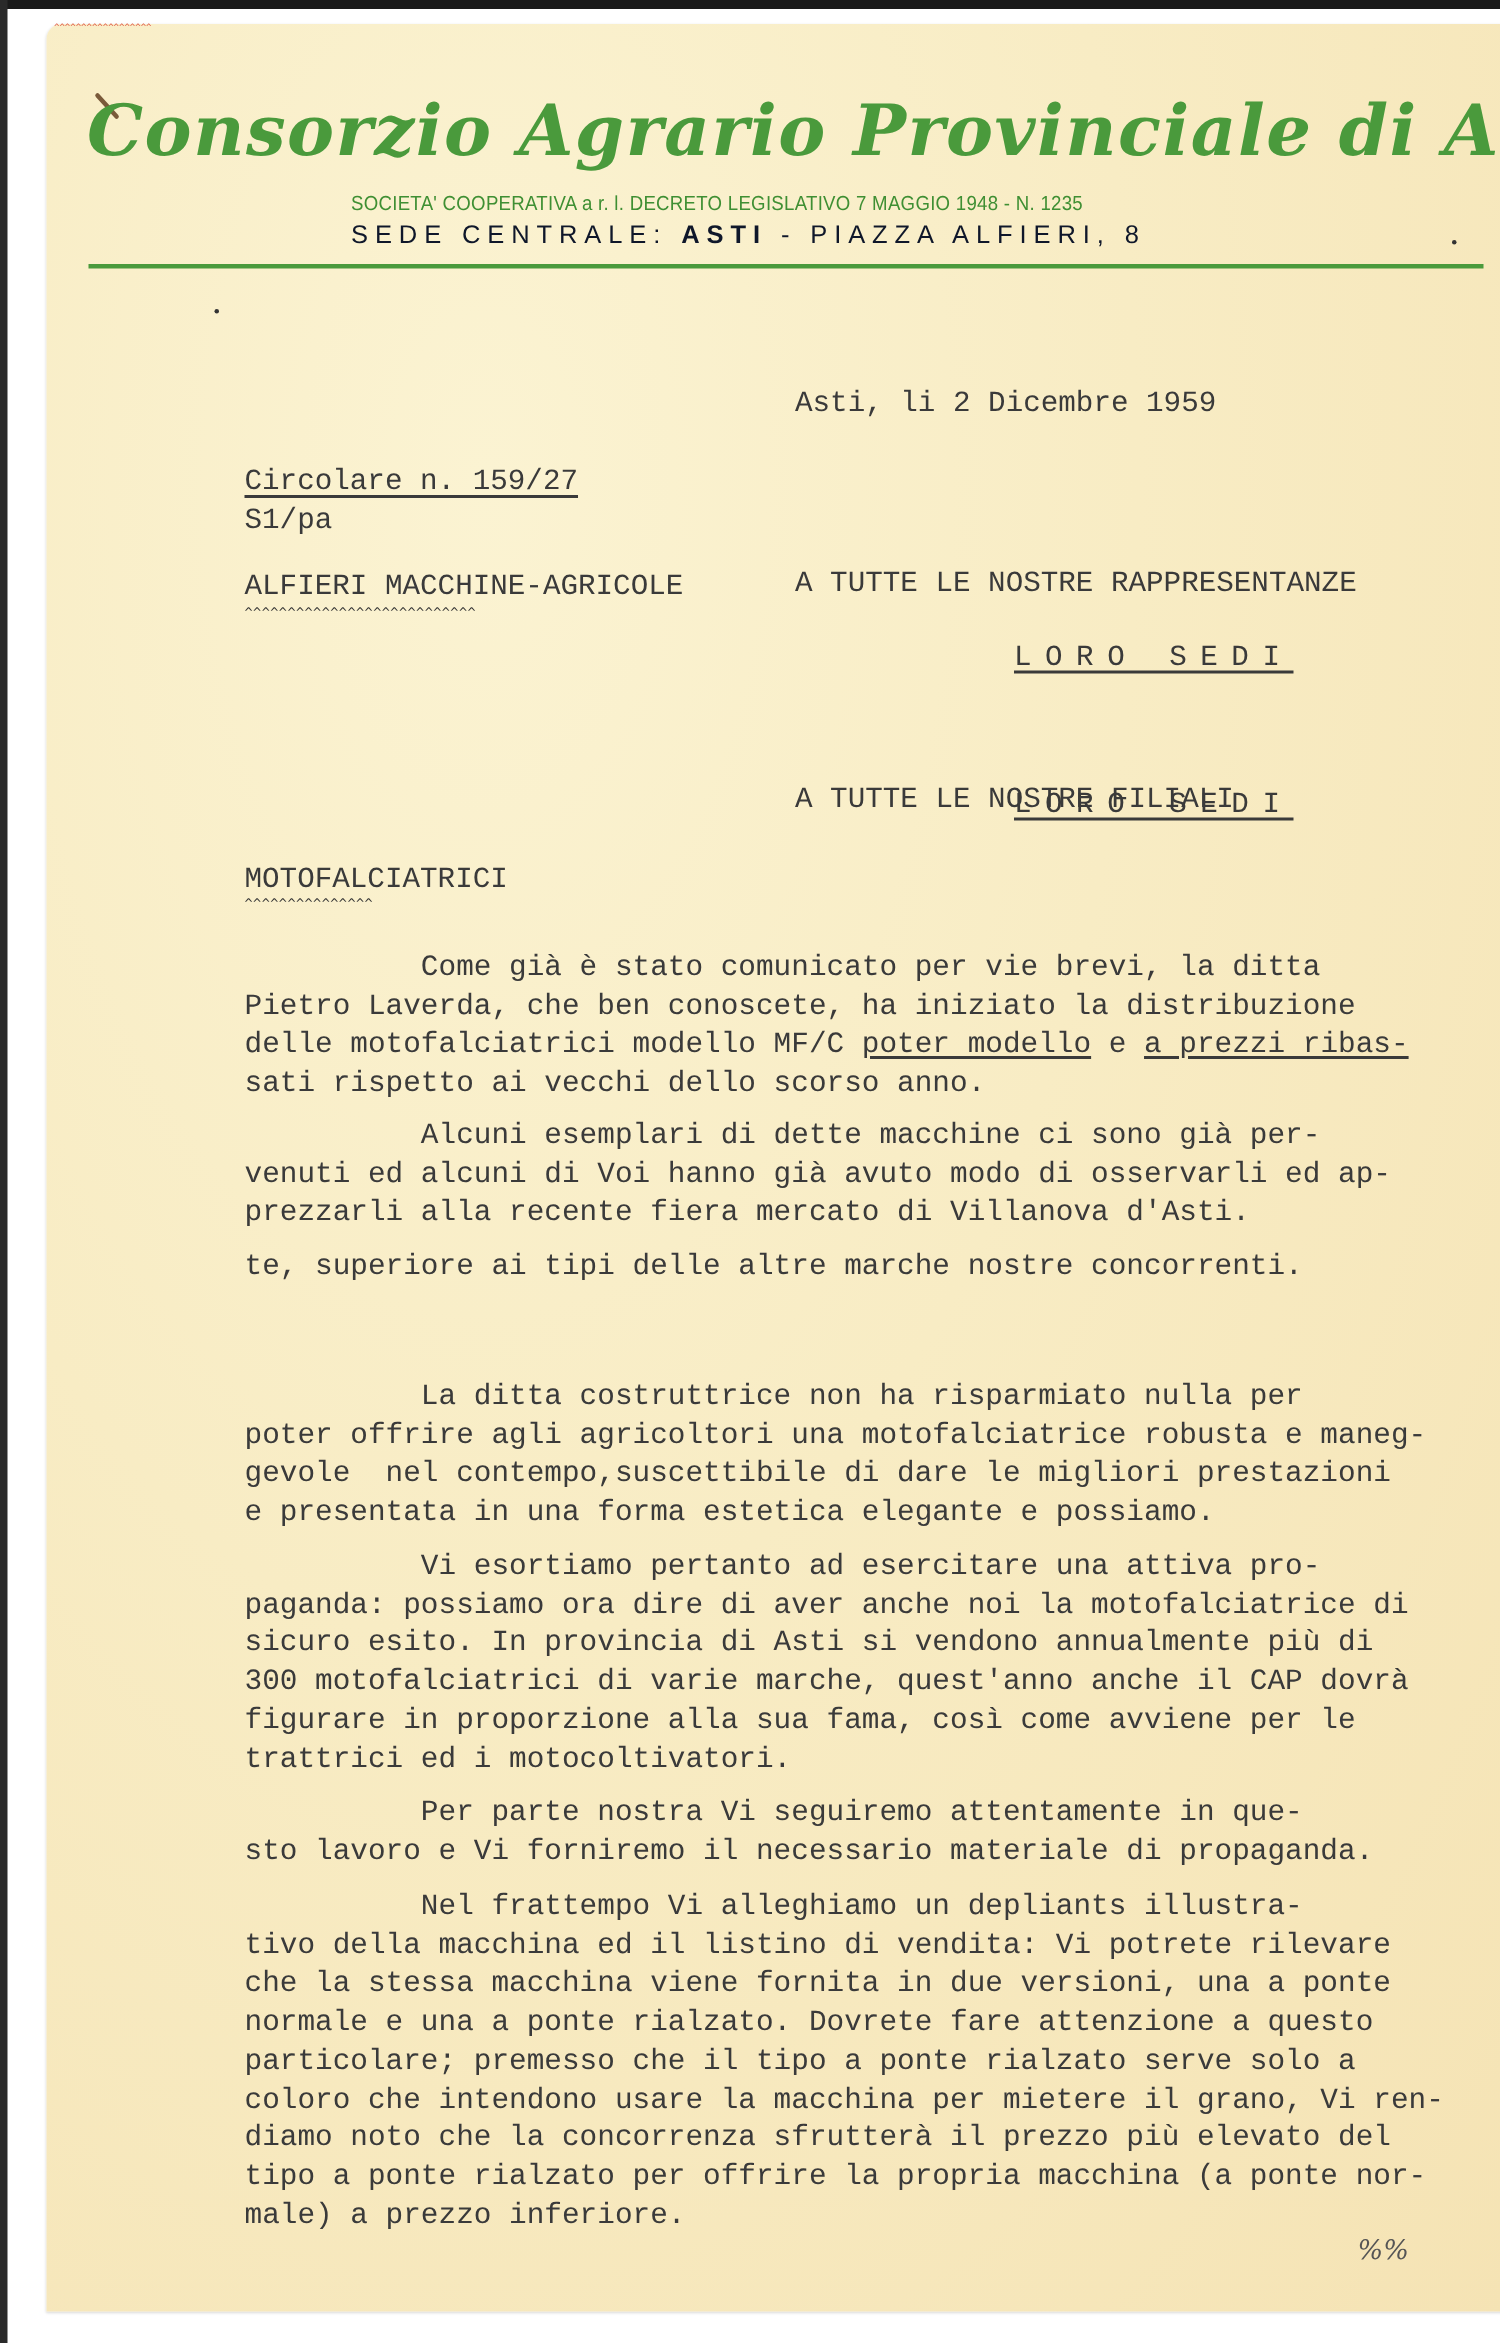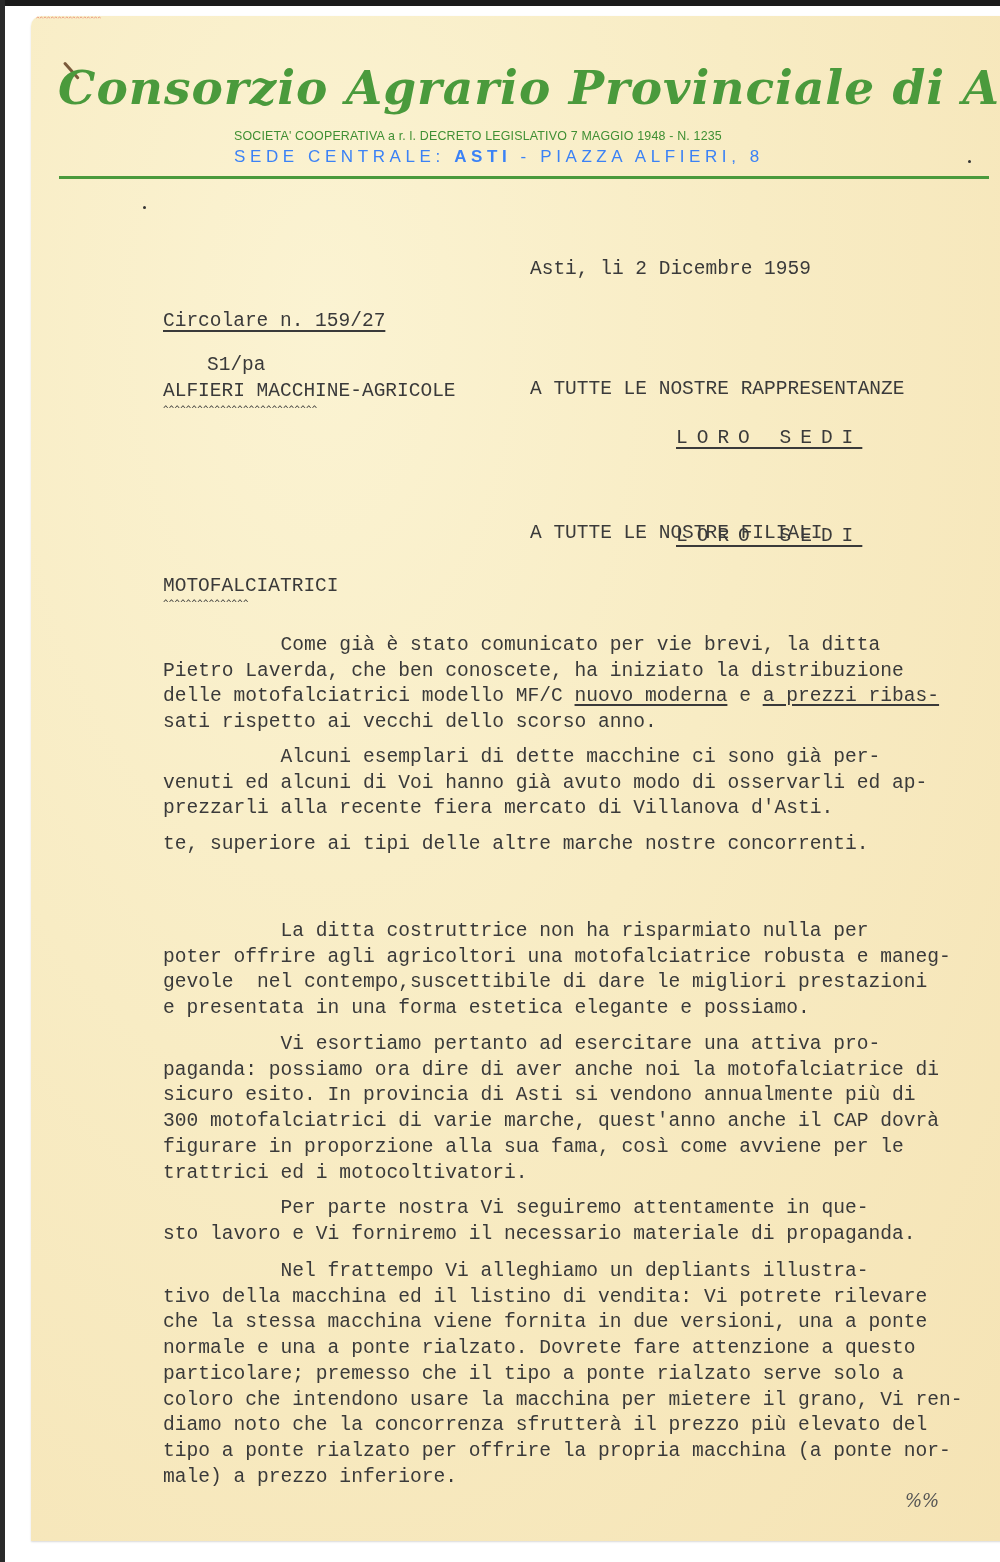--- a/index.html
+++ b/index.html
@@ -28,21 +28,21 @@
     font-family: "DejaVu Serif", serif; font-style: italic; font-weight: bold;
     font-size: 47px; color: #4a9a3c; letter-spacing: 1px; white-space: nowrap;
   }
   .letterhead-sub1 {
     position: absolute; left: 234px; top: 128px;
     font-family: "Liberation Sans", sans-serif; font-size: 13.5px; color: #3f8f33;
     letter-spacing: 0.2px; white-space: nowrap; transform: scaleX(0.92); transform-origin: left;
   }
   .letterhead-sub2 {
     position: absolute; left: 234px; top: 147px;
-    font-family: "Liberation Sans", sans-serif; font-size: 17px; color: #3b82f6;
+    font-family: "Liberation Sans", sans-serif; font-size: 17px; color: #0f172a;
     letter-spacing: 4.6px; white-space: nowrap; text-align: right;
   }
   .letterhead-sub2 b { font-weight: bold; }
   .green-rule {
     position: absolute; left: 59px; top: 176px; width: 930px; height: 3px; background: #4a9a3c;
   }
   .dot { position: absolute; width: 3px; height: 3px; border-radius: 50%; background: #333; }
 
   .tw {
     position: absolute; font-family: "Liberation Mono", monospace; font-size: 19.5px;
@@ -78,34 +78,34 @@
 <div class="letterhead-title">Consorzio Agrario Provinciale di Asti</div>
 <div class="letterhead-sub1">SOCIETA' COOPERATIVA a r. l. DECRETO LEGISLATIVO 7 MAGGIO 1948 - N. 1235</div>
 <div class="letterhead-sub2"><span>SEDE CENTRALE: </span><b>ASTI</b><span> - PIAZZA ALFIERI, 8</span></div>
 <div class="green-rule"></div>
 <div class="dot" style="left:968px; top:160px;"></div>
 <div class="dot" style="left:143px; top:206px;"></div>
 
 <div class="tw" style="left:530px; top:260px;">Asti, li 2 Dicembre 1959</div>
 
 <div class="tw ul" style="left:163px; top:312px;">Circolare n. 159/27</div>
-<div class="tw" style="left:163px; top:356px;margin-left:44px;">S1/pa</div>
+<div class="tw" style="left:163px; top:338px;">S1/pa</div>
 
 <div class="tw" style="left:163px; top:382px;">ALFIERI MACCHINE-AGRICOLE</div>
 <div class="carets" style="left:163px; top:404px;">^^^^^^^^^^^^^^^^^^^^^^^^^^^</div>
 
 <div class="tw" style="left:530px; top:380px;">A TUTTE LE NOSTRE RAPPRESENTANZE</div>
 <div class="tw ul spaced" style="left:676px; top:429px;">LORO SEDI</div>
 <div class="tw" style="left:530px; top:479px;margin-top:45px;">A TUTTE LE NOSTRE FILIALI</div>
 <div class="tw ul spaced" style="left:676px; top:527px;">LORO SEDI</div>
 
 <div class="tw" style="left:163px; top:577px;">MOTOFALCIATRICI</div>
 <div class="carets" style="left:163px; top:598px;">^^^^^^^^^^^^^^^</div>
 
-<div class="body-text" style="top:633px;"><div>          Come già è stato comunicato per vie brevi, la ditta</div><div>Pietro Laverda, che ben conoscete, ha iniziato la distribuzione</div><div><span>delle motofalciatrici modello MF/C </span><span class="ul">nuovo moderna</span><span> e </span><span class="ul">a prezzi ribas-</span></div><div>sati rispetto ai vecchi dello scorso anno.</div></div>
+<div class="body-text" style="top:633px;"><div>          Come già è stato comunicato per vie brevi, la ditta</div><div>Pietro Laverda, che ben conoscete, ha iniziato la distribuzione</div><div><span>delle motofalciatrici modello MF/C </span><span class="ul">poter modello</span><span> e </span><span class="ul">a prezzi ribas-</span></div><div>sati rispetto ai vecchi dello scorso anno.</div></div>
 
 <div class="body-text" style="top:745px;"><div>          Alcuni esemplari di dette macchine ci sono già per-</div><div>venuti ed alcuni di Voi hanno già avuto modo di osservarli ed ap-</div><div>prezzarli alla recente fiera mercato di Villanova d'Asti.</div></div>
 
 <div class="body-text" style="top:832px;"><div>te, superiore ai tipi delle altre marche nostre concorrenti.</div></div>
 
 <div class="body-text" style="top:919px;"><div>          La ditta costruttrice non ha risparmiato nulla per</div><div>poter offrire agli agricoltori una motofalciatrice robusta e maneg-</div><div>gevole  nel contempo,suscettibile di dare le migliori prestazioni</div><div>e presentata in una forma estetica elegante e possiamo.</div></div>
 
 <div class="body-text" style="top:1032px;"><div>          Vi esortiamo pertanto ad esercitare una attiva pro-</div><div>paganda: possiamo ora dire di aver anche noi la motofalciatrice di</div><div>sicuro esito. In provincia di Asti si vendono annualmente più di</div><div>300 motofalciatrici di varie marche, quest'anno anche il CAP dovrà</div><div>figurare in proporzione alla sua fama, così come avviene per le</div><div>trattrici ed i motocoltivatori.</div></div>
 
 <div class="body-text" style="top:1196px;"><div>          Per parte nostra Vi seguiremo attentamente in que-</div><div>sto lavoro e Vi forniremo il necessario materiale di propaganda.</div></div>

